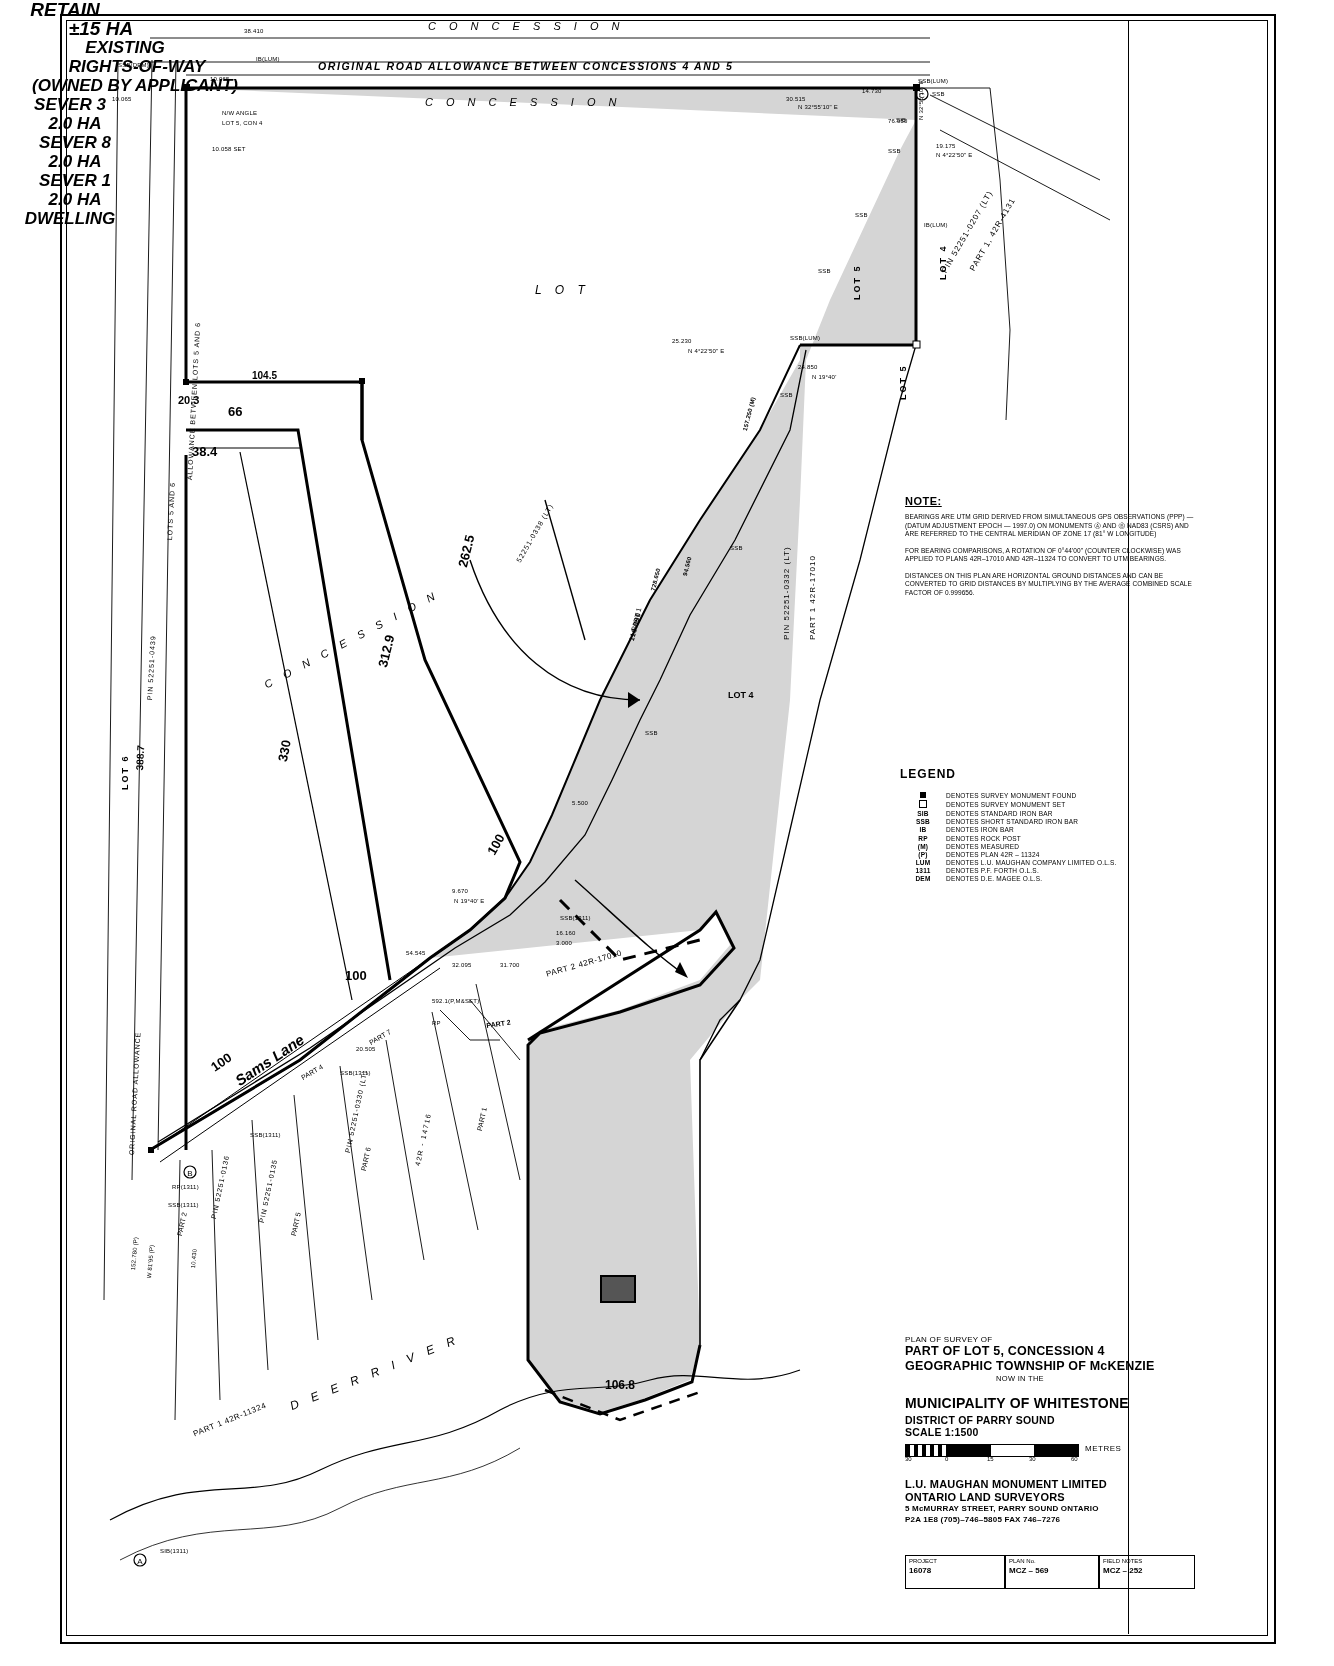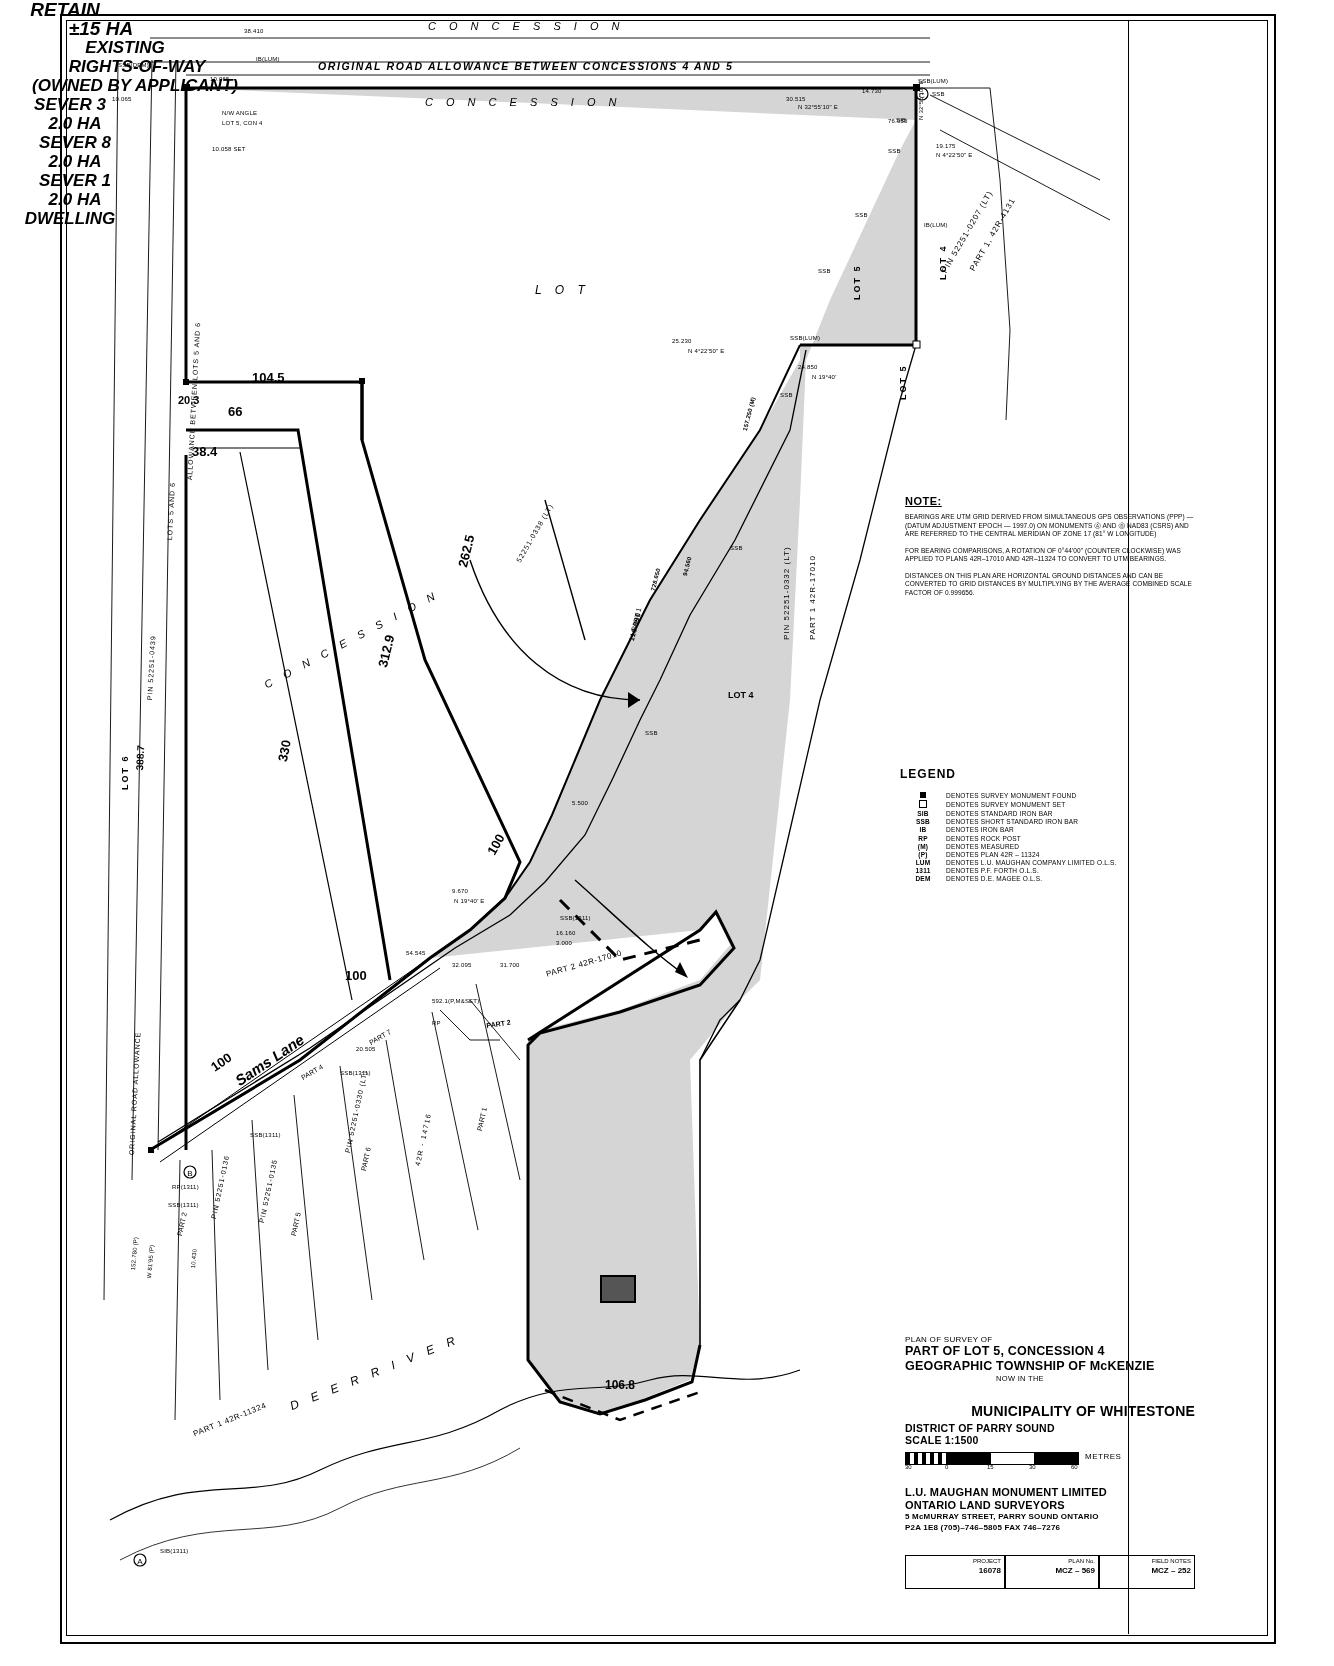--- a/index.html
+++ b/index.html
@@ -38,35 +38,35 @@
   .legend td{font-size:6.5px;padding:0.6px 0;vertical-align:middle;letter-spacing:.2px;}
   .legend td.sym{width:46px;text-align:center;font-size:6.5px;font-weight:bold;}
   .sqf{display:inline-block;width:6px;height:6px;background:#000;}
   .sqo{display:inline-block;width:6px;height:6px;border:1px solid #000;background:#fff;}
 
   
   .title{position:absolute;left:905px;top:1335px;width:290px;}
   .title .t1{font-size:8px;letter-spacing:.3px;}
   .title .t2{font-size:12.5px;font-weight:bold;line-height:14.5px;letter-spacing:.2px;}
   .title .t3{font-size:7.5px;letter-spacing:.3px;margin:1px 0;}
-  .title .t4{font-size:14px;font-weight:bold;letter-spacing:.2px;margin-top:20px;text-align:right;}
+  .title .t4{font-size:14px;font-weight:bold;letter-spacing:.2px;margin-top:12px;}
   .title .t5{font-size:10.5px;font-weight:bold;letter-spacing:.2px;margin-top:3px;}
   .title .t6{font-size:10.5px;font-weight:bold;letter-spacing:.2px;}
   .title .firm{font-size:11px;font-weight:bold;line-height:13px;letter-spacing:.2px;}
   .title .addr{font-size:8px;font-weight:bold;line-height:10.5px;letter-spacing:.2px;}
 
   .scalebar{margin-top:6px;position:relative;height:26px;}
   .sbar{position:absolute;left:0;top:0;width:172px;height:11px;border:1px solid #000;}
   .sbar div{position:absolute;top:0;height:11px;background:#000;}
   .sbar .hatch{background:repeating-linear-gradient(90deg,#000 0 4px,#fff 4px 8px);}
   .sticks{position:absolute;top:12px;left:0;width:200px;font-size:6px;}
   .sticks span{position:absolute;}
   .metres{position:absolute;left:180px;top:0px;font-size:8px;letter-spacing:.5px;}
 
-  .projbox{position:absolute;left:905px;top:1555px;width:290px;height:34px;text-align:right;}
+  .projbox{position:absolute;left:905px;top:1555px;width:290px;height:34px;}
   .projbox .cell{position:absolute;top:0;height:34px;border:1px solid #000;box-sizing:border-box;}
   .projbox .c1{left:0;width:100px;}
   .projbox .c2{left:100px;width:94px;}
   .projbox .c3{left:194px;width:96px;}
   .projbox .lab{font-size:6px;padding:2px 3px 0 3px;}
   .projbox .val{font-size:8px;font-weight:bold;padding:2px 3px;}
 
   .watermark{position:absolute;left:378px;top:1530px;font-size:21px;font-weight:bold;letter-spacing:1px;color:#b9b9b9;}
   .watermark span.br{font-weight:normal;font-style:italic;}
 
@@ -198,21 +198,21 @@
   <div class="parcel" style="left:128px;top:842px;width:150px;">2.0 HA</div>
 
   <div class="parcel" style="left:500px;top:1245px;width:140px;">DWELLING</div>
 
   <div class="lbl b i" style="left:232px;top:1075px;font-size:15px;transform:rotate(-34deg);transform-origin:left top;">Sams Lane</div>
 
   <div class="lbl spaced" style="left:262px;top:680px;font-size:11px;transform:rotate(-28deg);transform-origin:left top;">C O N C E S S I O N</div>
 
   <div class="lbl spaced" style="left:288px;top:1400px;font-size:12px;transform:rotate(-22deg);transform-origin:left top;">D  E  E  R      R  I  V  E  R</div>
 
-  <div class="lbl b" style="left:252px;top:370px;font-size:13px;text-align:right;">104.5</div>
+  <div class="lbl b" style="left:252px;top:370px;font-size:10px;text-align:right;">104.5</div>
   <div class="lbl b" style="left:228px;top:404px;font-size:13px;">66</div>
   <div class="lbl b" style="left:192px;top:444px;font-size:13px;">38.4</div>
   <div class="lbl b" style="left:178px;top:394px;font-size:11px;">20.3</div>
   <div class="lbl b" style="left:455px;top:565px;font-size:13px;transform:rotate(-76deg);transform-origin:left top;">262.5</div>
   <div class="lbl b" style="left:375px;top:665px;font-size:13px;transform:rotate(-76deg);transform-origin:left top;">312.9</div>
   <div class="lbl b" style="left:275px;top:760px;font-size:13px;transform:rotate(-79deg);transform-origin:left top;">330</div>
   <div class="lbl b" style="left:484px;top:850px;font-size:13px;transform:rotate(-60deg);transform-origin:left top;">100</div>
   <div class="lbl b" style="left:345px;top:968px;font-size:13px;">100</div>
   <div class="lbl b" style="left:208px;top:1062px;font-size:13px;transform:rotate(-34deg);transform-origin:left top;">100</div>
   <div class="lbl b" style="left:605px;top:1378px;font-size:12px;">106.8</div>

